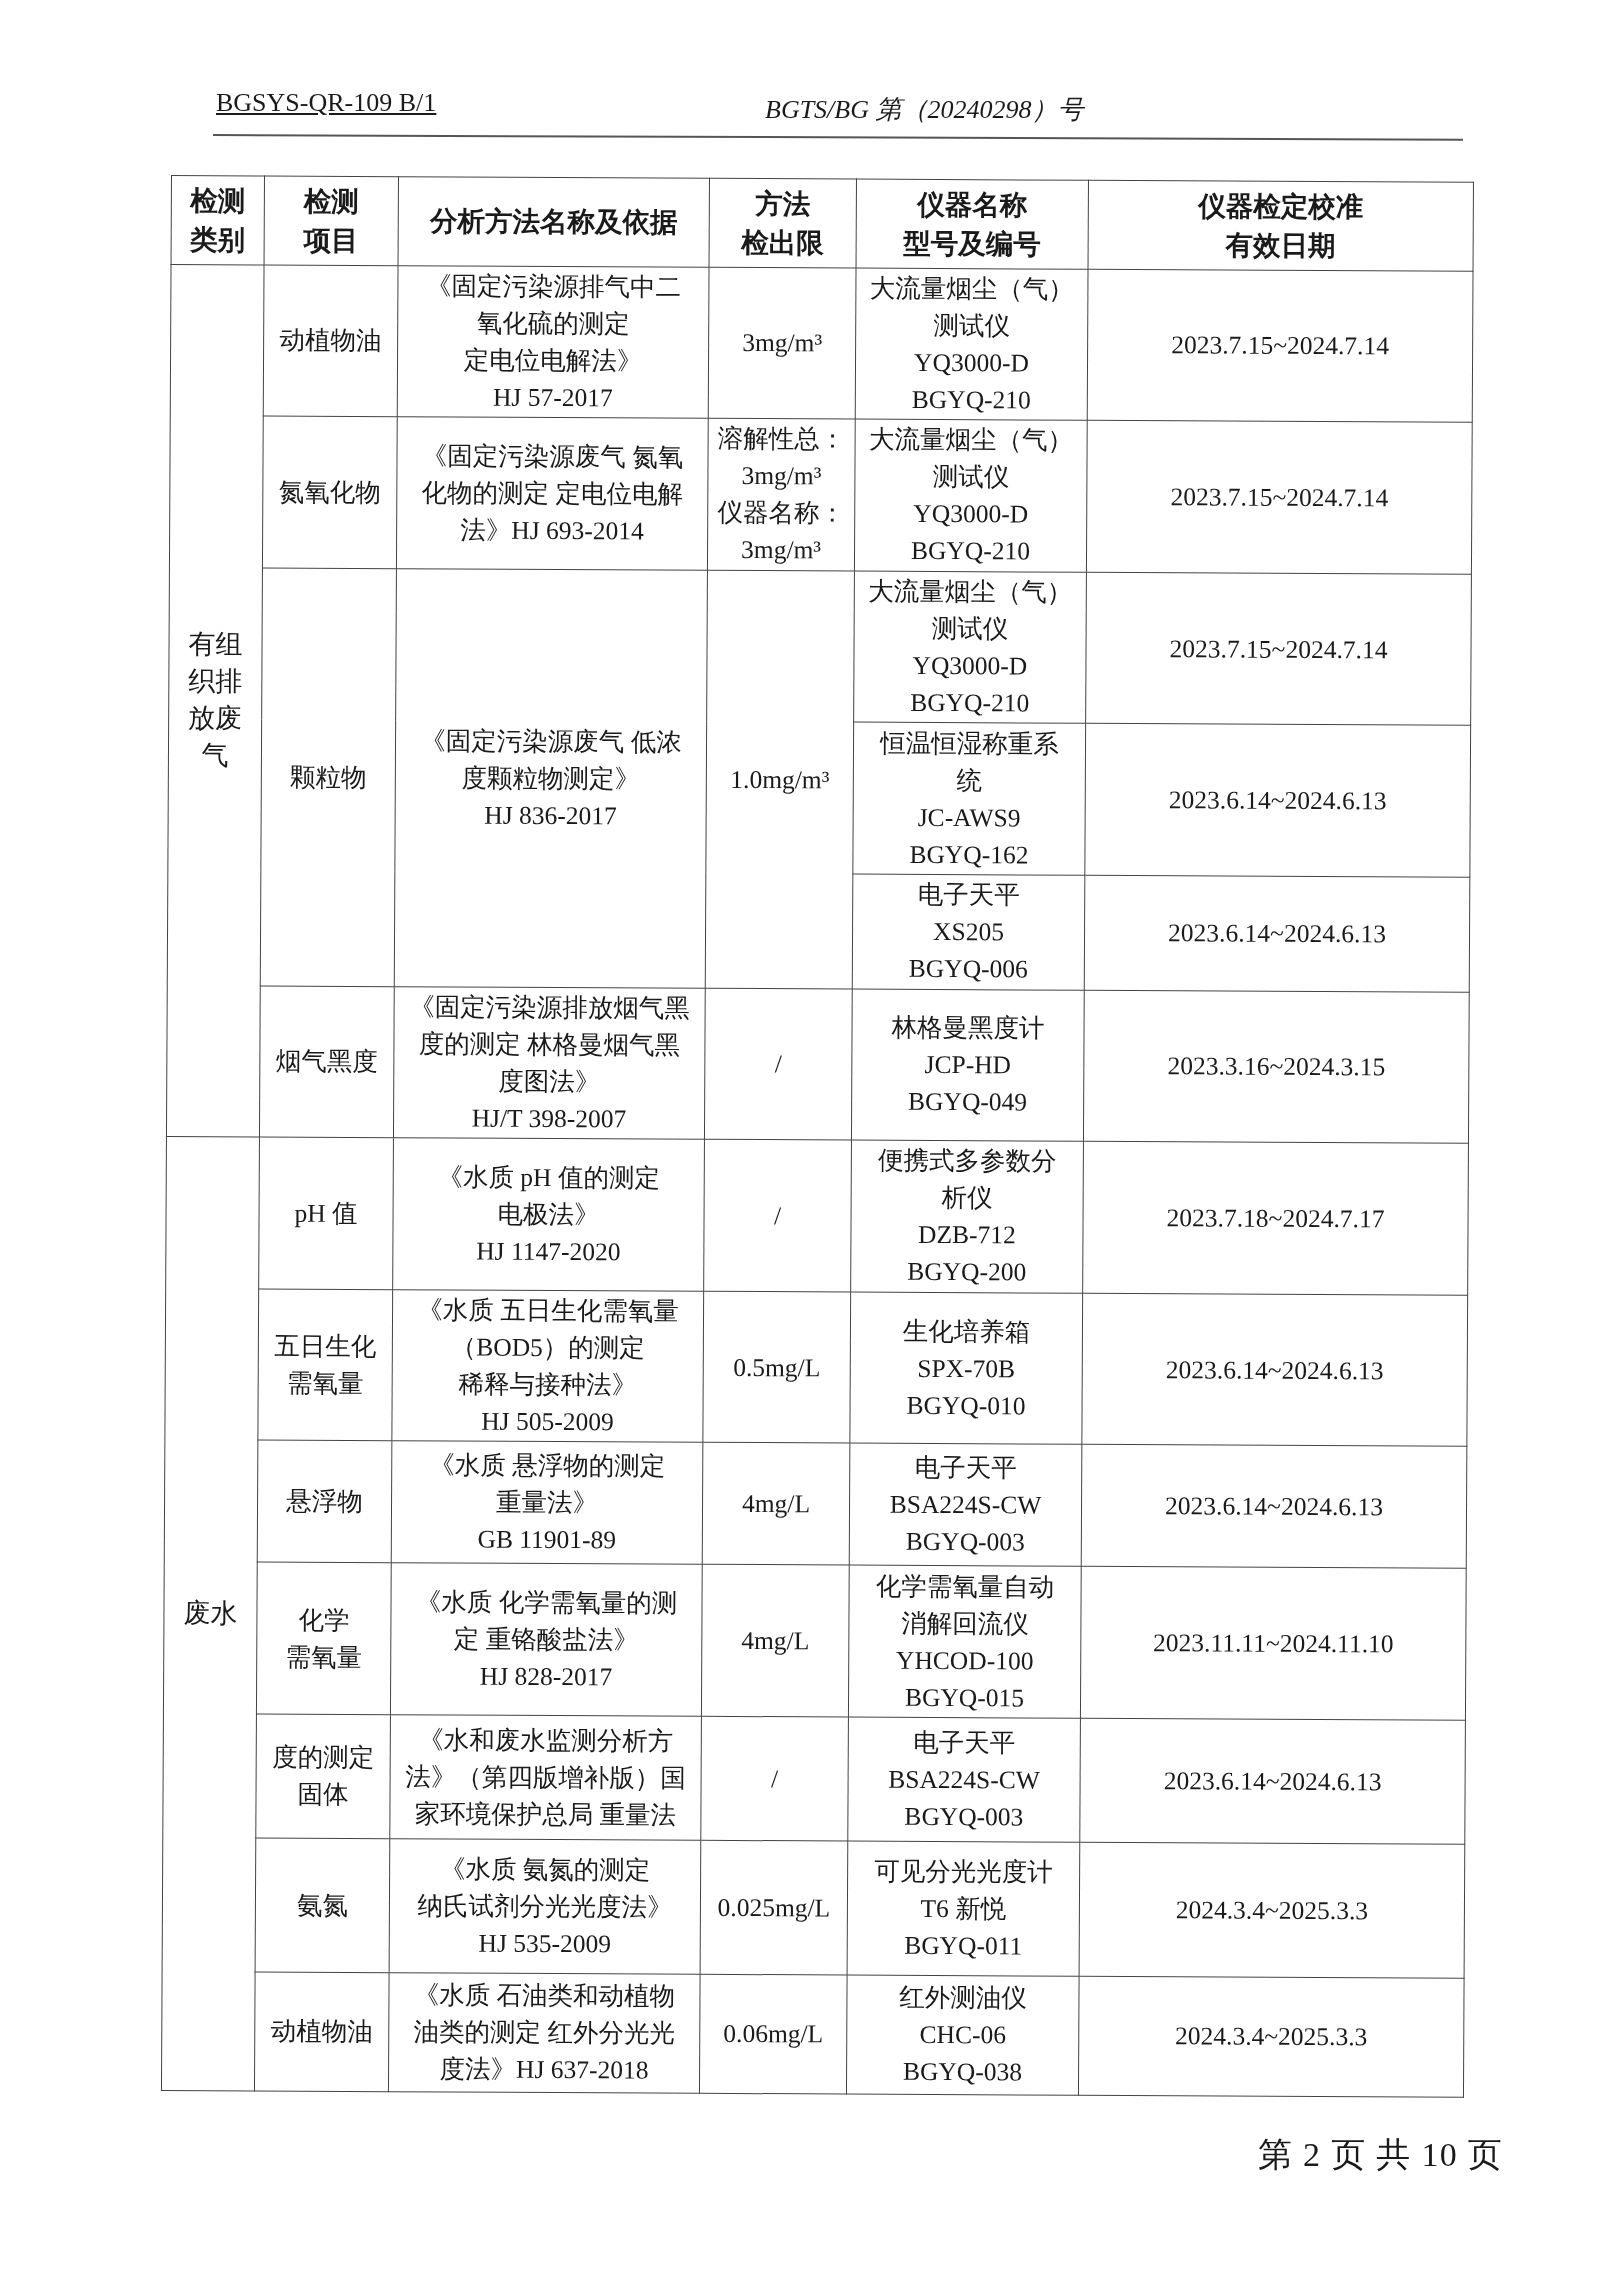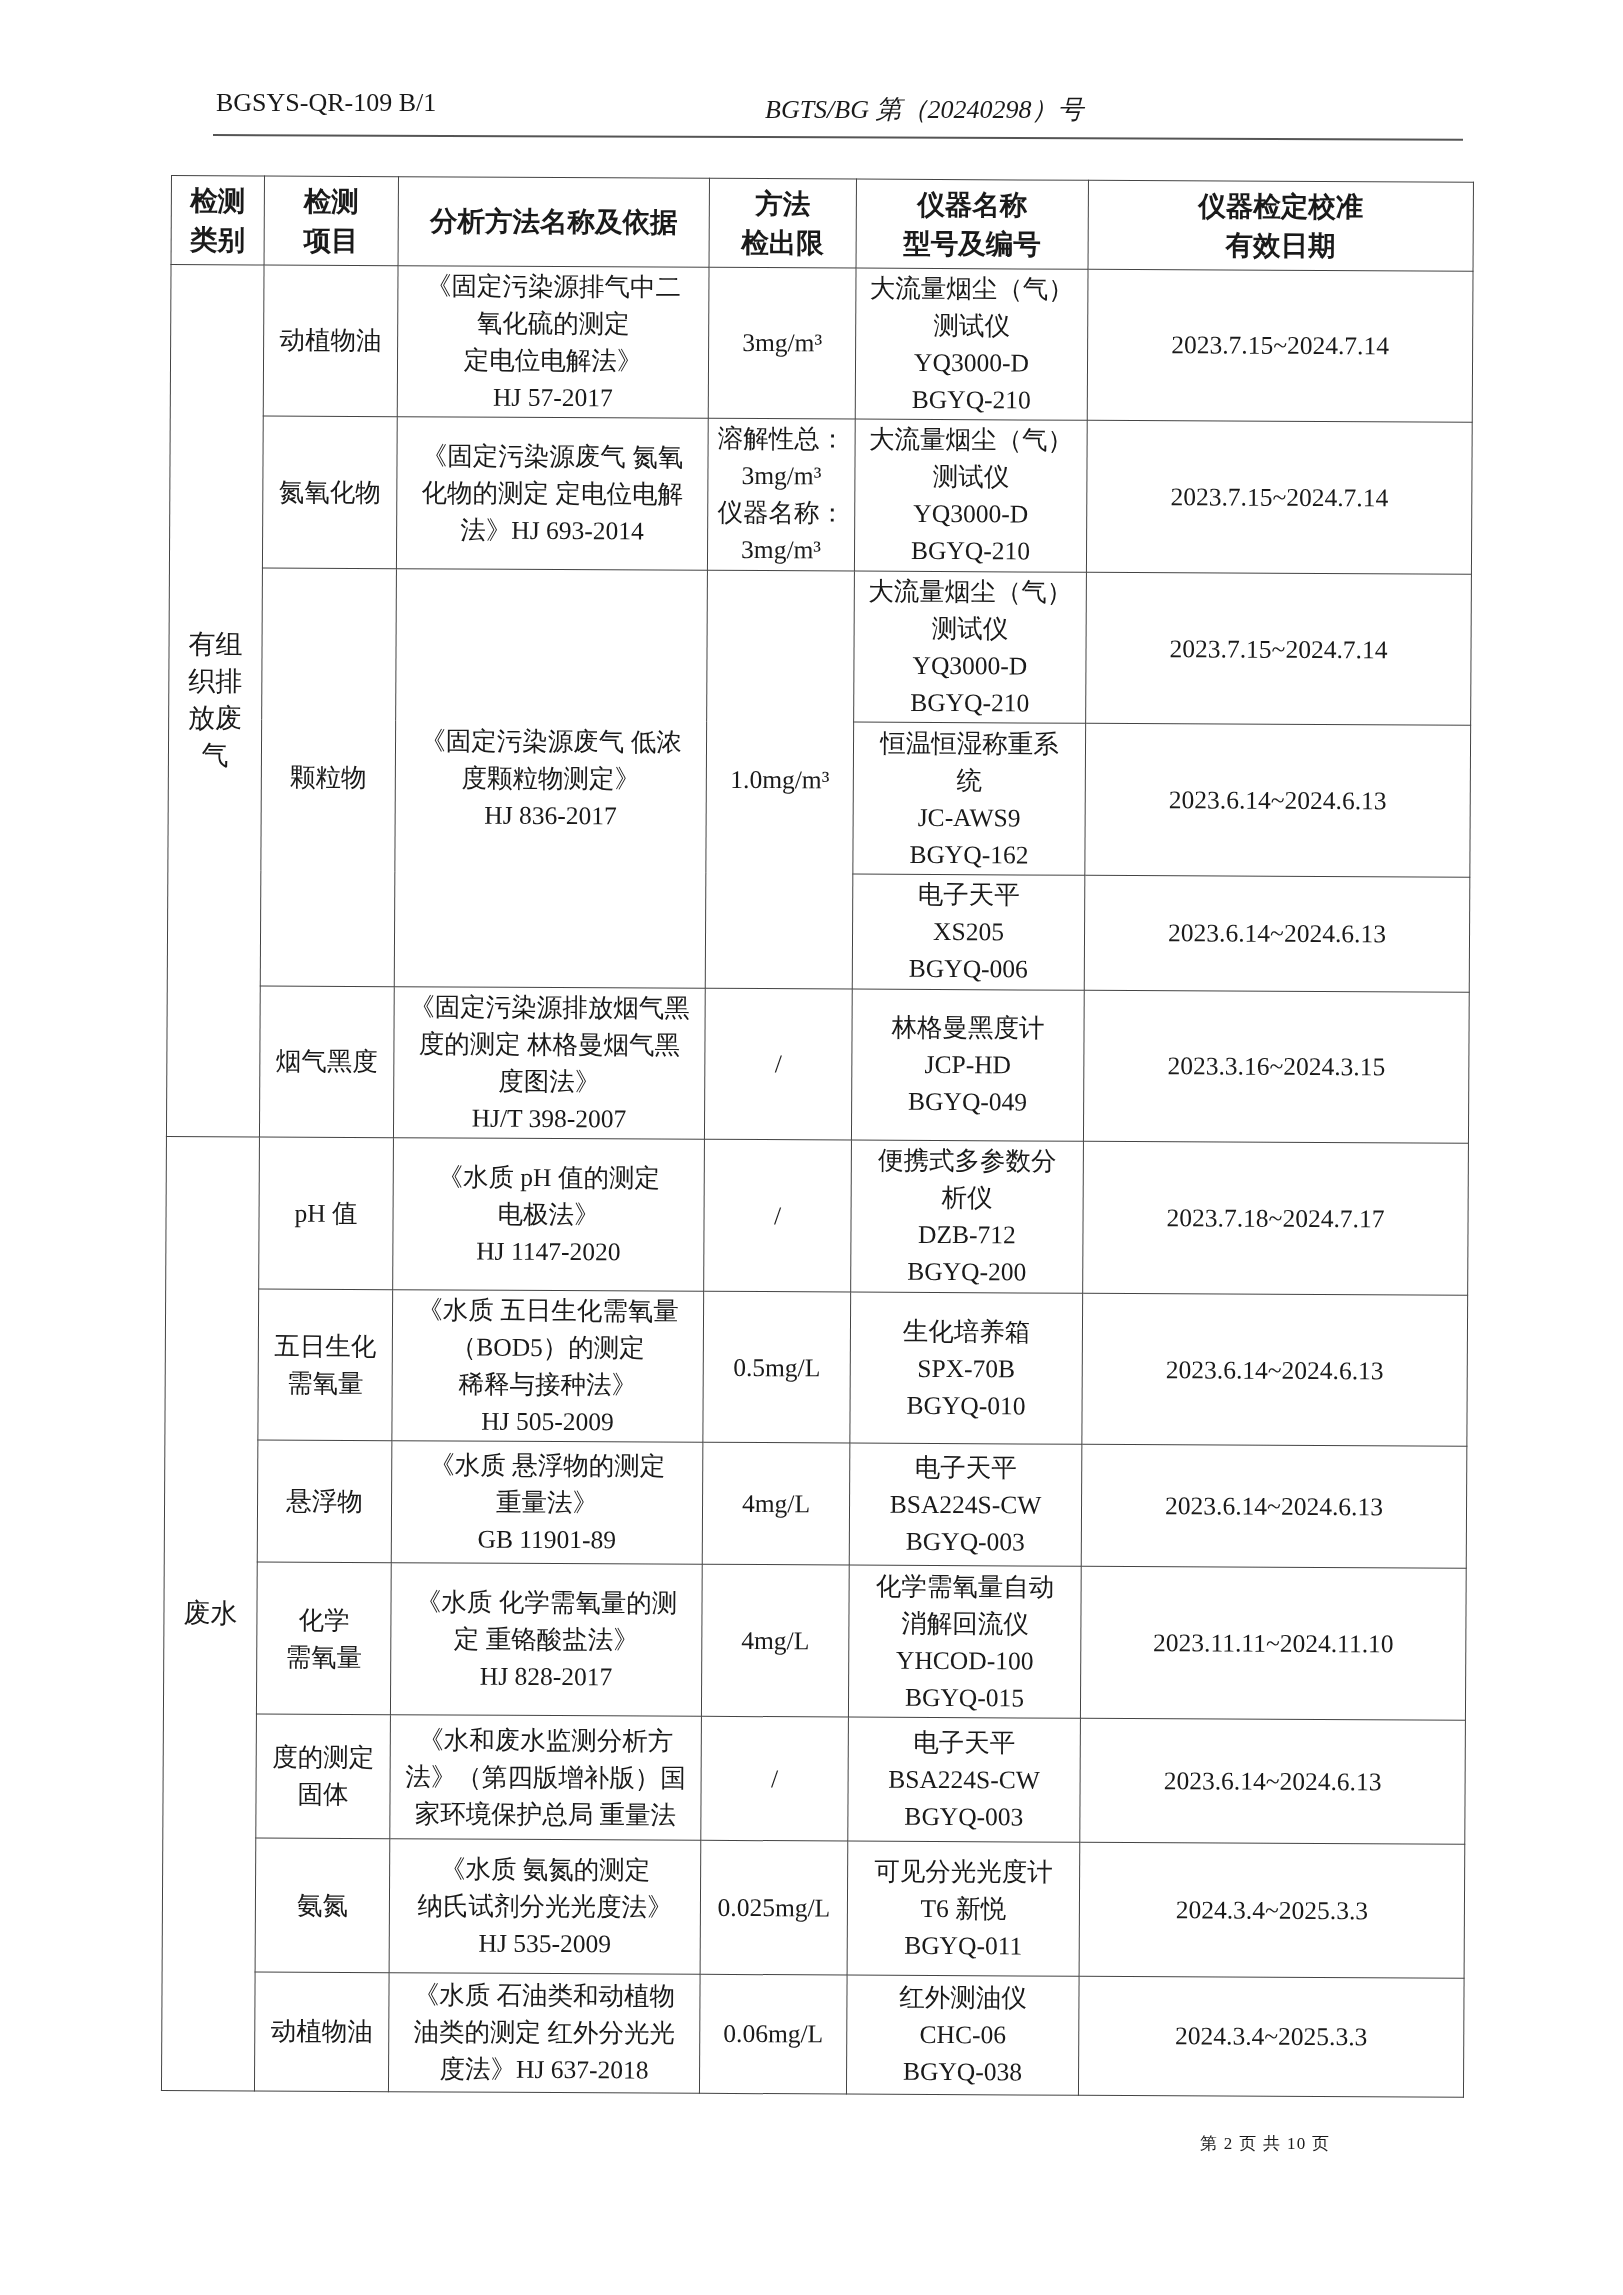--- a/index.html
+++ b/index.html
@@ -1,38 +1,38 @@
 <!DOCTYPE html>
 <html style="font-size:10.5px"><head>
 <meta charset="utf-8">
 <style>
   html, body { margin: 0; padding: 0; background: #ffffff; }
   body {
     width: 1623px; height: 2295px; position: relative; overflow: hidden;
     font-family: "Liberation Serif", "DejaVu Serif", serif; color: #1a1a1a;
   }
-  .hdr-left { position: absolute; left: 216px; top: 88px; font-size: 26px; }
+  .hdr-left { position: absolute; left: 216px; top: 88px; font-size: 26px; text-decoration: underline; }
   .hdr-right { position: absolute; left: 765px; top: 92px; font-size: 26px; font-style: italic; }
   .hdr-rule {
     position: absolute; left: 213px; top: 134px; width: 1250px; height: 2px;
     background: #555; transform: rotate(0.22deg); transform-origin: left center;
   }
   .table-wrap {
     position: absolute; left: 171px; top: 175px; width: 1303px;
     transform: rotate(0.3deg); transform-origin: left top;
   }
   table { border-collapse: collapse; width: 1303px; table-layout: fixed; }
   td, th {
     border: 1.3px solid #444; text-align: center; vertical-align: middle;
     font-size: 25.5px; line-height: 37px; padding: 1.3px 5.2px; font-weight: normal;
   }
   th { font-weight: bold; font-size: 27.5px; line-height: 39px; height: 85px; }
   .cat { font-size: 27px; line-height: 37px; }
   .cell-line { display: block; }
-  .footer { position: absolute; left: 1200px; top: 2132px; font-size: 17px; letter-spacing: 1.3px; }
+  .footer { position: absolute; left: 1258px; top: 2132px; font-size: 34px; letter-spacing: 1.3px; }
 </style>
 </head>
 <body>
 
 <div class="hdr-left">BGSYS-QR-109 B/1</div>
 <div class="hdr-right">BGTS/BG 第（20240298）号</div>
 <div class="hdr-rule"></div>
 
 <div class="table-wrap">
   <table>

